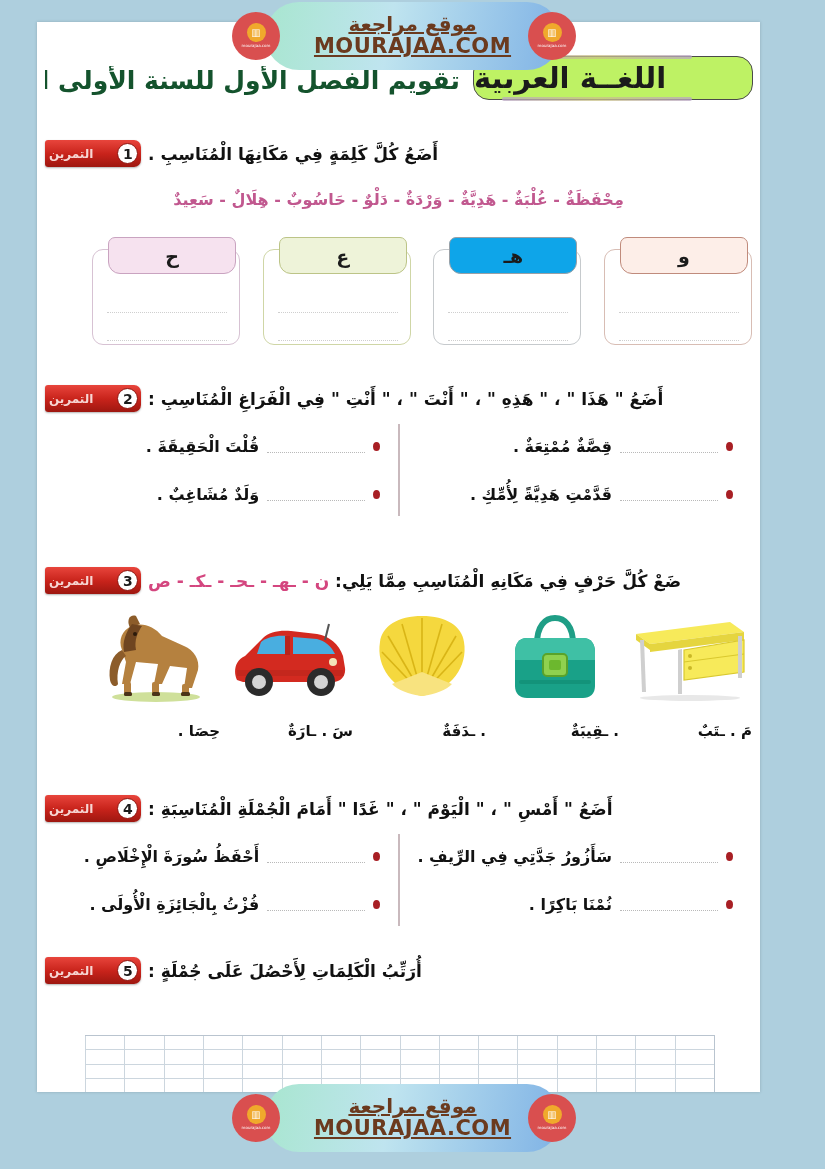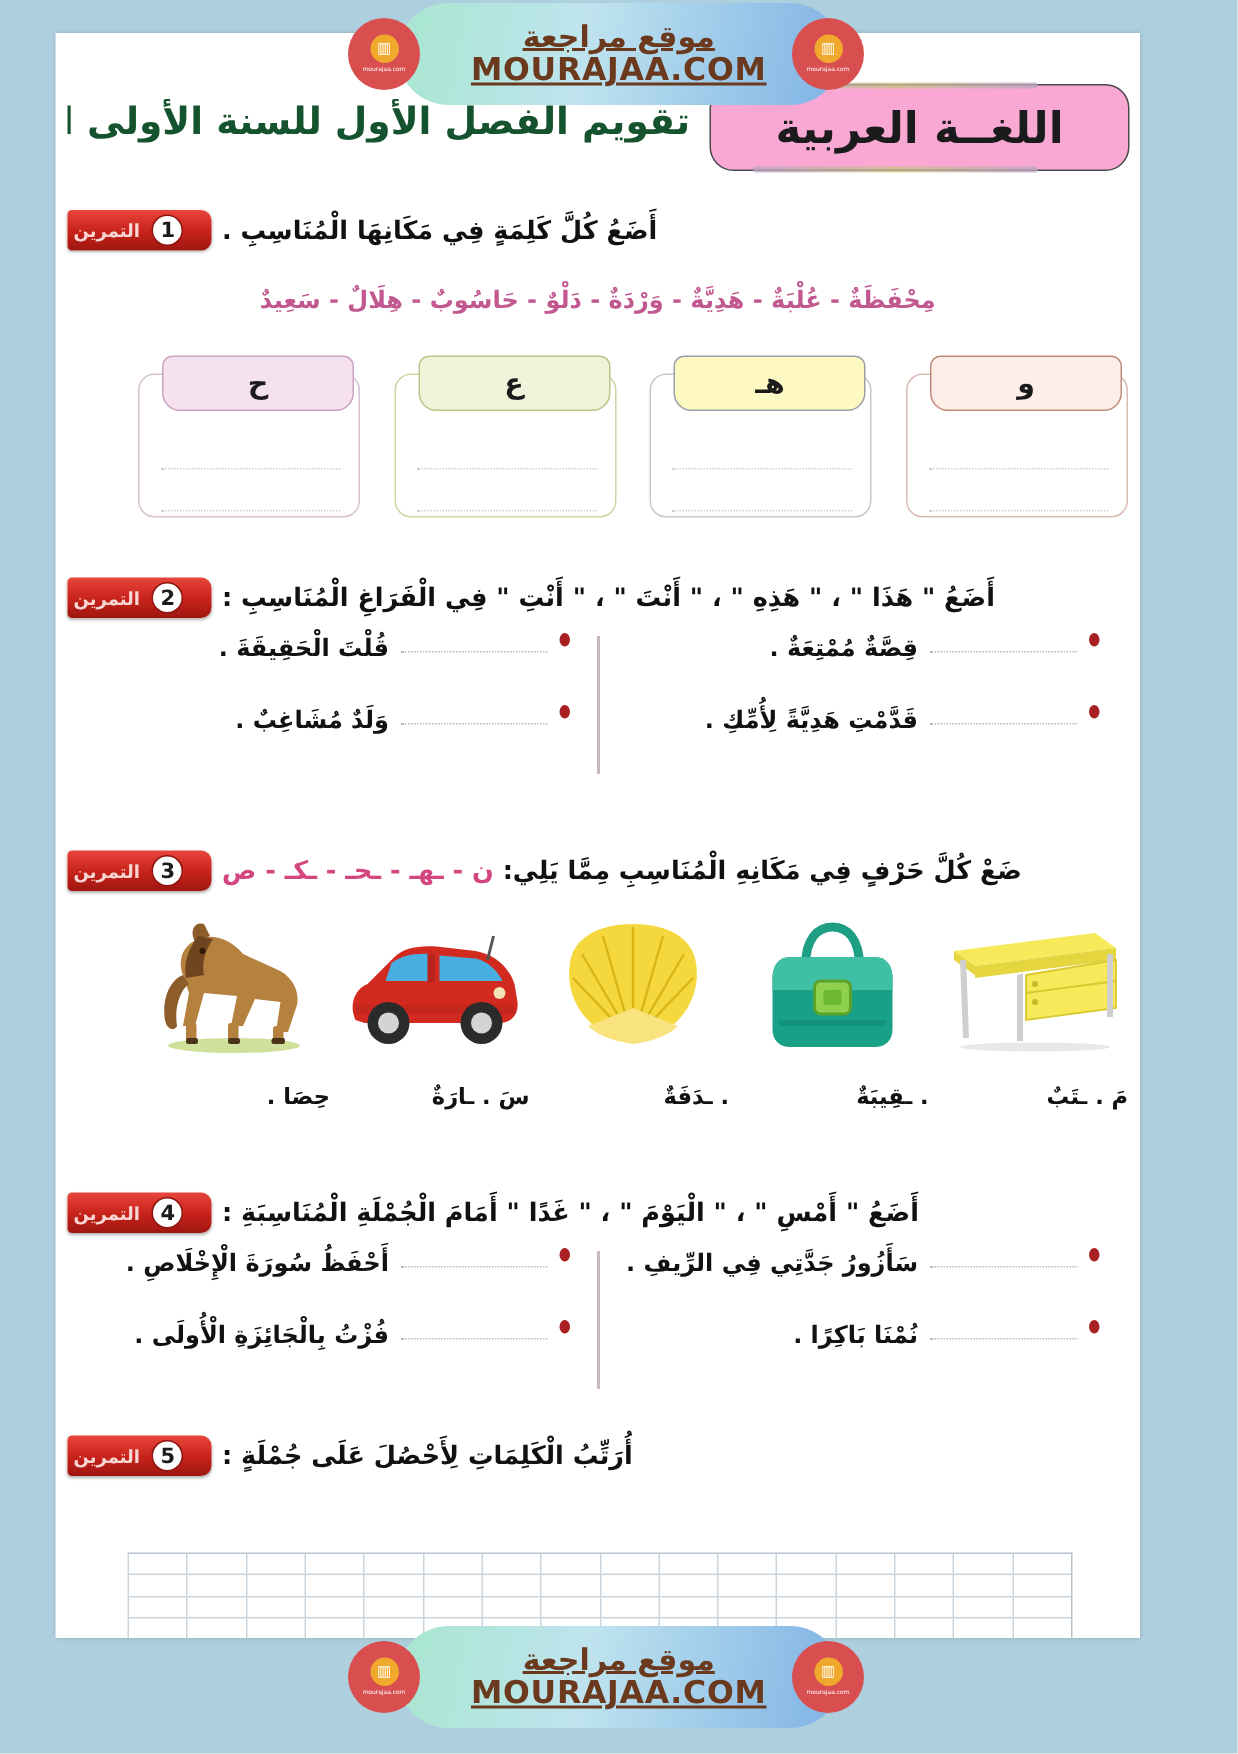--- a/index.html
+++ b/index.html
@@ -36,27 +36,27 @@
     left: 0;
     width: 723px;
     height: 70px;
   }
 
   .title-box {
     position: absolute;
     right: 7px;
     top: 4px;
     width: 280px;
-    height: 58px;
+    height: 44px;
     border: 1.6px solid #4a4a4a;
     border-radius: 16px;
-    background: #f9a8d4;
+    background: #bef264;
     display: flex;
     align-items: center;
-    justify-content: center;
+    justify-content: flex-end;
   }
   .title-box-text {
     font-family: "DejaVu Sans", "Liberation Sans", sans-serif;
     font-size: 29px;
     font-weight: 700;
     color: #1b1b1b;
     letter-spacing: 1px;
     white-space: nowrap;
   }
   .title-deco {
@@ -105,21 +105,21 @@
     display: flex;
     align-items: center;
     justify-content: flex-end;
     padding-left: 4px;
     box-shadow: 0 1px 2px rgba(0,0,0,.3);
   }
   .badge-label {
     font-size: 12px;
     font-weight: 700;
     color: #f7d6d3;
-    padding-right: 8px;
+    padding-right: 24px;
     letter-spacing: .5px;
   }
   .badge-num {
     width: 21px;
     height: 21px;
     border-radius: 50%;
     background: #fff;
     color: #1b1b1b;
     font-size: 14px;
     font-weight: 700;
@@ -219,20 +219,21 @@
     position: absolute;
     top: 0;
     width: 47%;
     height: 96px;
   }
   .pair-col.right { right: 19px; }
   .pair-col.left { left: 3px; }
   .sent-row {
     display: flex;
     flex-direction: row;
+    align-items: center;
     height: 48px;
     direction: rtl;
     gap: 8px;
   }
   .bullet {
     width: 7px; height: 9px;
     background: #a81f24;
     border-radius: 50%;
     flex: 0 0 7px;
   }
@@ -426,21 +427,21 @@
         <div class="dots d1"></div>
         <div class="dots d2"></div>
       </div>
       <div class="lbox-tab" id="b2tab" style="background: rgb(238, 243, 217); border-color: rgb(188, 196, 135);">ع</div>
     </div>
     <div class="lbox">
       <div class="lbox-body" id="b3body" style="border-color: rgb(198, 202, 205);">
         <div class="dots d1"></div>
         <div class="dots d2"></div>
       </div>
-      <div class="lbox-tab" id="b3tab" style="background: #fef9c3; border-color: rgb(154, 160, 166);">هـ</div>
+      <div class="lbox-tab" id="b3tab" style="background: #0ea5e9; border-color: rgb(154, 160, 166);">هـ</div>
     </div>
     <div class="lbox">
       <div class="lbox-body" id="b4body" style="border-color: rgb(216, 189, 180);">
         <div class="dots d1"></div>
         <div class="dots d2"></div>
       </div>
       <div class="lbox-tab" id="b4tab" style="background: rgb(253, 238, 232); border-color: rgb(192, 139, 124);">و</div>
     </div>
   </div>
 

